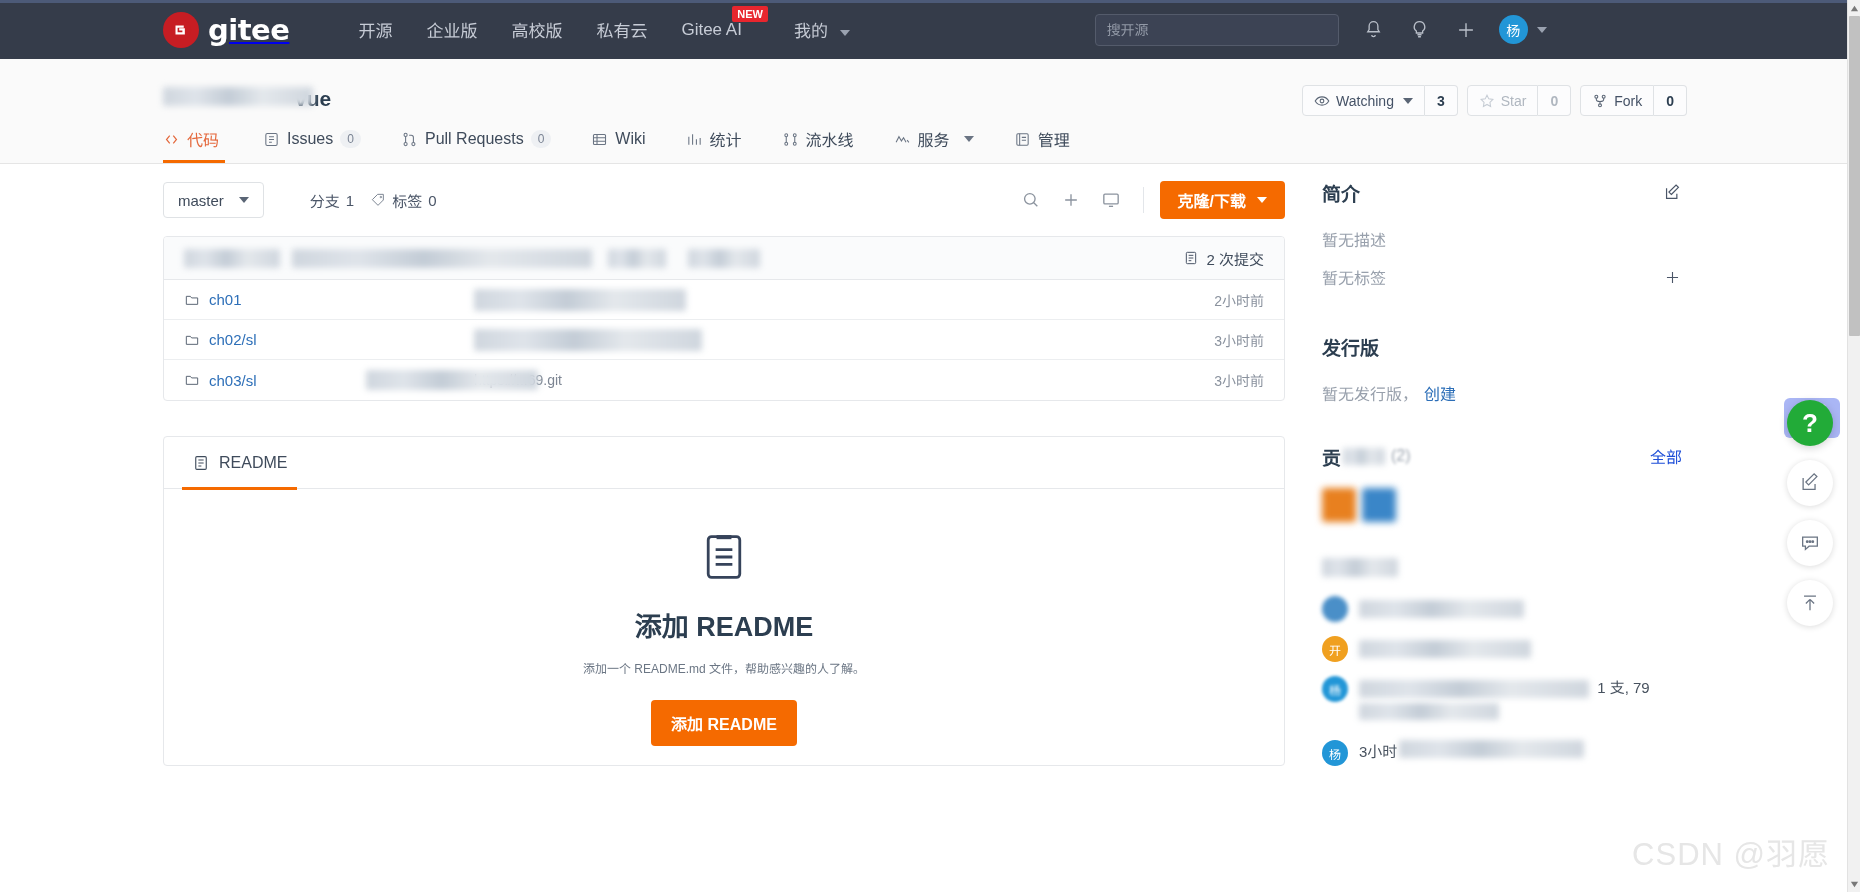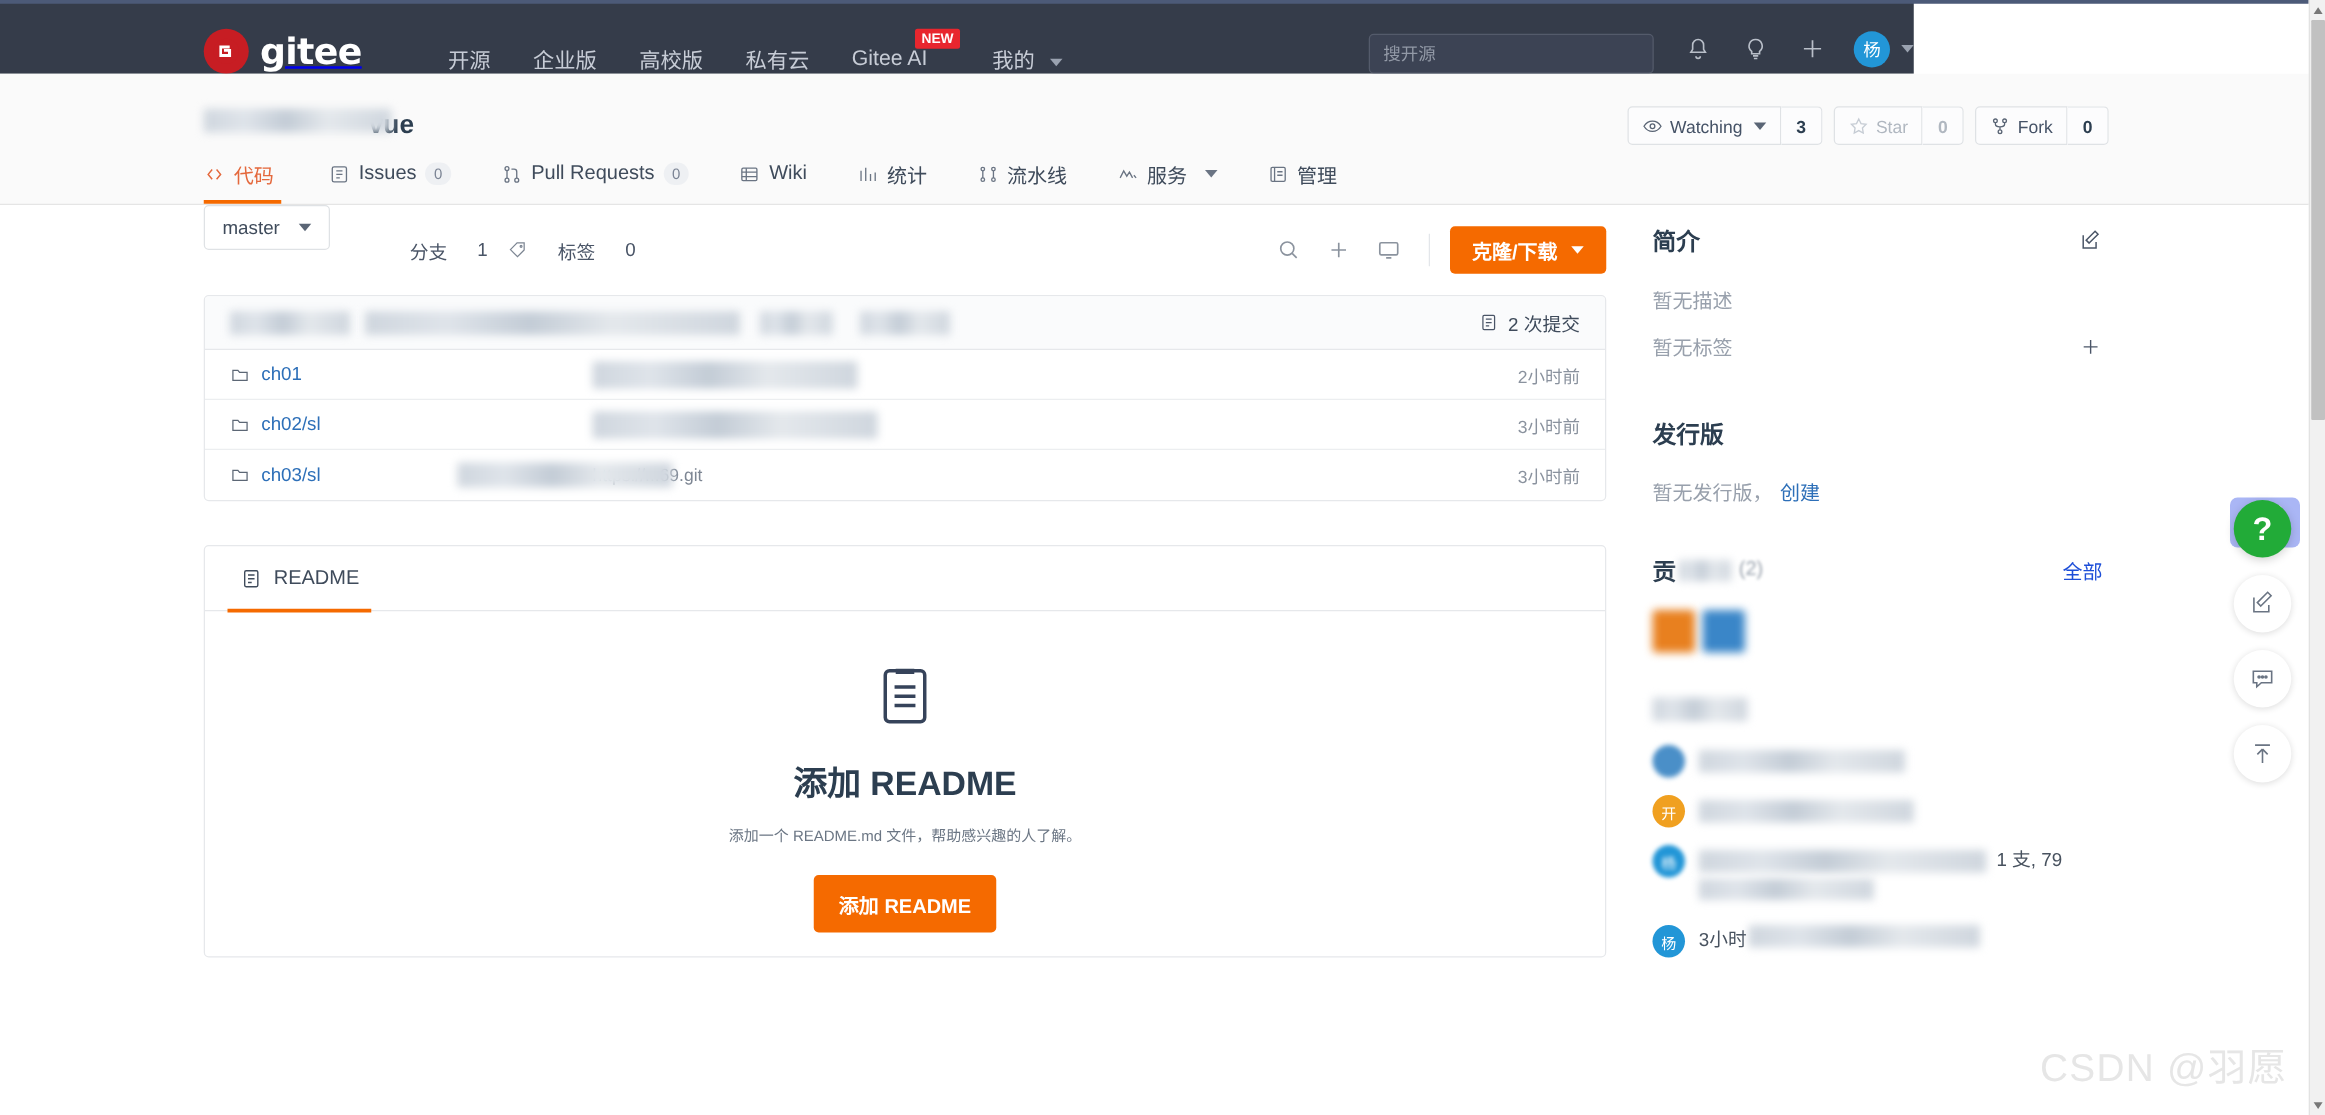--- a/index.html
+++ b/index.html
@@ -9,23 +9,23 @@
     font-family: "Liberation Sans", "DejaVu Sans", sans-serif;
     background: #ffffff;
     overflow: hidden;
     color: #2c3e50;
   }
   .page { position: relative; width: 1860px; height: 892px; background:#fff; }
 
   
   .topbar {
     position: absolute; top: 0; left: 0;
-    width: 1531px; height: 59px;
+    width: 1847px; height: 59px;
     background: #353c4a;
-    display: flex; align-items: flex-end;
+    display: flex; align-items: center;
   }
   .topbar-accent {
     position:absolute; top:0; left:0; width: 1847px; height:3px;
     background:#4c5a78;
   }
   .logo-wrap {
     display:flex; align-items:center; margin-left:163px; gap:9px;
   }
   .logo-mark {
     width: 36px; height: 36px; border-radius: 50%;
@@ -147,30 +147,30 @@
   }
 
   
   .main {
     position:absolute; top: 164px; left:0; width: 1847px; bottom:0;
     background:#fff;
   }
   .content-col { position:absolute; left: 163px; top: 0; width: 1122px; }
 
   .toolbar {
-    display:flex; height: 72px;
+    display:flex; align-items:center; height: 72px;
   }
   .branch-btn {
     display:flex; align-items:center; gap:8px;
     border:1px solid #dfe2e5; border-radius:4px;
     height: 36px; padding: 0 14px; font-size: 15px; color:#3f4b5b;
     background:#fff; cursor:pointer;
   }
   .meta-link {
-    display:flex; align-items:center; gap:24px; margin-left: 24px;
+    display:flex; align-items:center; gap:6px; margin-left: 24px;
     font-size: 15px; color:#4b5costume; color:#4a5567; cursor:pointer;
   }
   .toolbar-right {
     margin-left:auto; display:flex; align-items:center; gap: 0;
   }
   .tb-icon {
     width: 40px; height:36px; display:flex;align-items:center;justify-content:center;
     cursor:pointer;
   }
   .tb-divider { width:1px; height:26px; background:#e3e6ea; margin: 0 16px 0 12px; }

